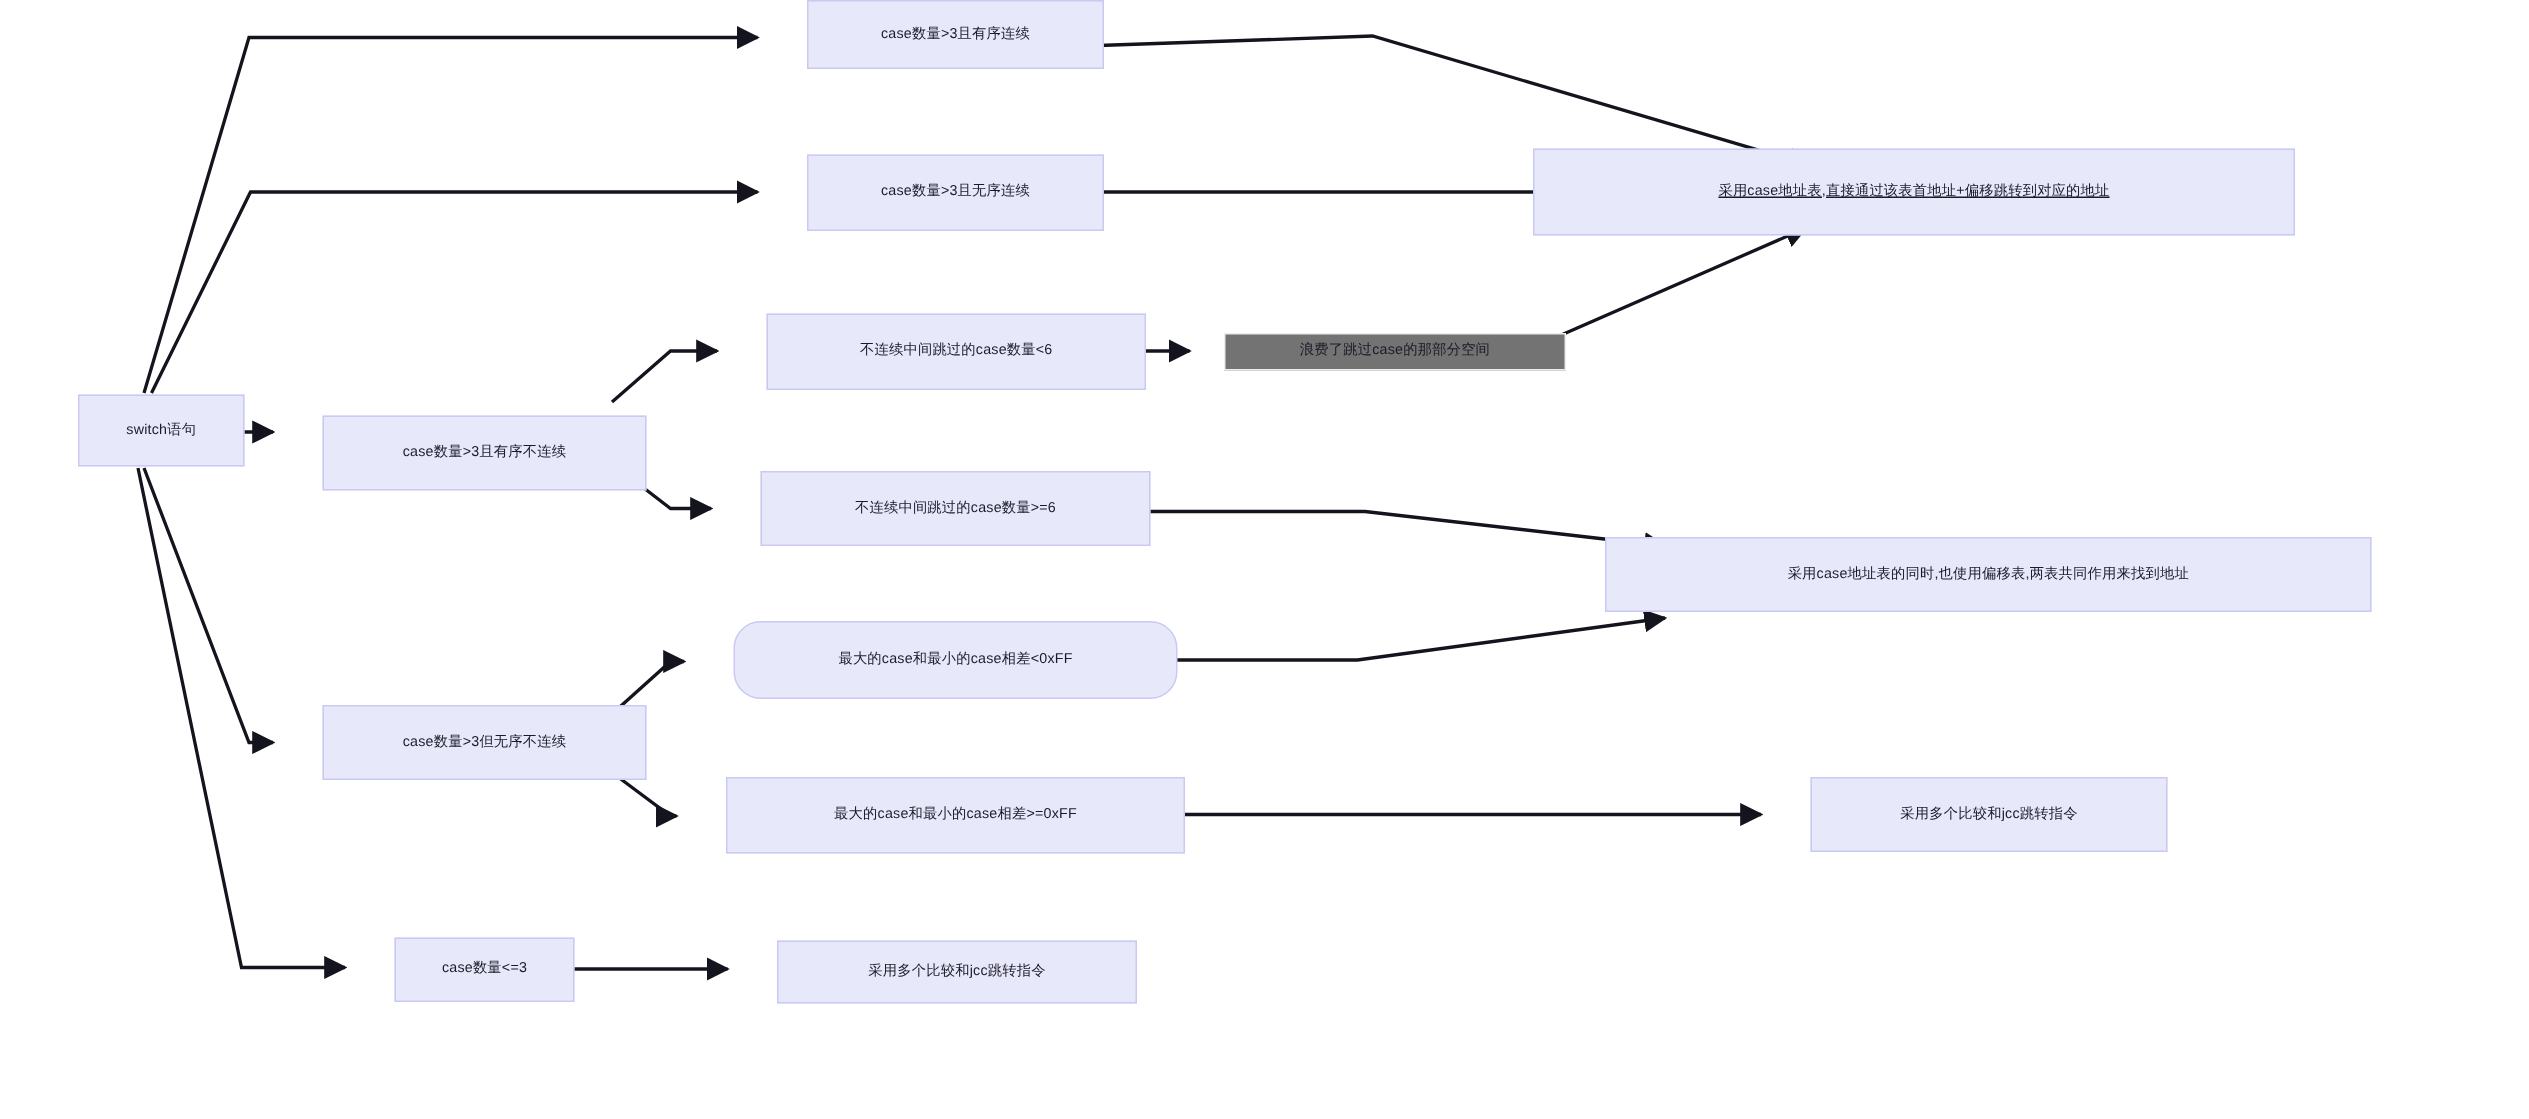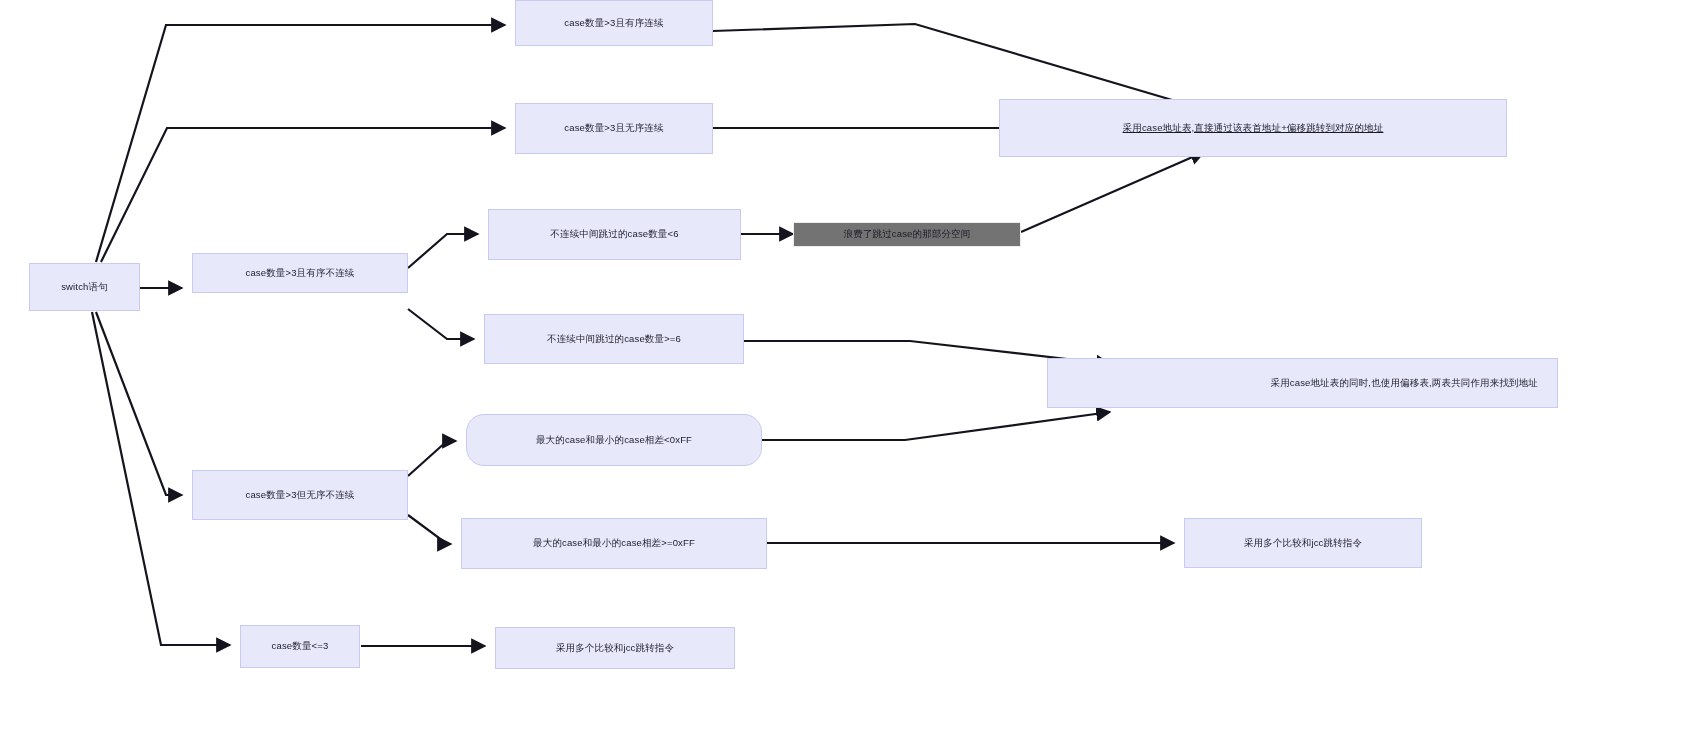--- a/index.html
+++ b/index.html
@@ -28,24 +28,25 @@
     position: absolute;
     box-sizing: border-box;
     display: flex;
     align-items: center;
     justify-content: center;
     text-align: center;
     font-size: 9.5px;
     line-height: 1.35;
     color: #1b1b28;
     letter-spacing: 0.15px;
-    padding: 2px 19px;
+    padding: 2px 6px;
     background: #e8e8fb;
     border: 1px solid #c9c9f2;
     z-index: 2;
+    margin-left: 23px;
   }
   .node.muted {
     background: #737373;
     border: 1px solid #ededed;
   }
   .node span {
     display: block;
     white-space: nowrap;
   }
 </style>
@@ -82,21 +83,21 @@
   <div id="node-layer">
       <div class="node" style="left: 29px; top: 263px; width: 111px; height: 48px;">
         <span>switch语句</span>
       </div>
       <div class="node" style="left: 515px; top: 0px; width: 198px; height: 46px;">
         <span>case数量&gt;3且有序连续</span>
       </div>
       <div class="node" style="left: 515px; top: 103px; width: 198px; height: 51px;">
         <span>case数量&gt;3且无序连续</span>
       </div>
-      <div class="node" style="left: 192px; top: 253px; width: 216px; height: 40px;">
+      <div class="node" style="left: 192px; top: 277px; width: 216px; height: 50px;">
         <span>case数量&gt;3且有序不连续</span>
       </div>
       <div class="node" style="left: 488px; top: 209px; width: 253px; height: 51px;">
         <span>不连续中间跳过的case数量&lt;6</span>
       </div>
       <div class="node" style="left: 484px; top: 314px; width: 260px; height: 50px;">
         <span>不连续中间跳过的case数量&gt;=6</span>
       </div>
       <div class="node muted" style="left: 793px; top: 222px; width: 228px; height: 25px;">
         <span>浪费了跳过case的那部分空间</span>
@@ -109,21 +110,21 @@
       </div>
       <div class="node" style="left: 461px; top: 518px; width: 306px; height: 51px;">
         <span>最大的case和最小的case相差&gt;=0xFF</span>
       </div>
       <div class="node" style="left: 240px; top: 625px; width: 120px; height: 43px;">
         <span>case数量&lt;=3</span>
       </div>
       <div class="node" style="left: 999px; top: 99px; width: 508px; height: 58px; text-decoration: underline;">
         <span>采用case地址表,直接通过该表首地址+偏移跳转到对应的地址</span>
       </div>
-      <div class="node" style="left: 1047px; top: 358px; width: 511px; height: 50px; justify-content: flex-end;">
+      <div class="node" style="left: 1047px; top: 358px; width: 511px; height: 50px;">
         <span>采用case地址表的同时,也使用偏移表,两表共同作用来找到地址</span>
       </div>
       <div class="node" style="left: 1184px; top: 518px; width: 238px; height: 50px;">
         <span>采用多个比较和jcc跳转指令</span>
       </div>
       <div class="node" style="left: 495px; top: 627px; width: 240px; height: 42px;">
         <span>采用多个比较和jcc跳转指令</span>
       </div>
     </div>
 </div>

